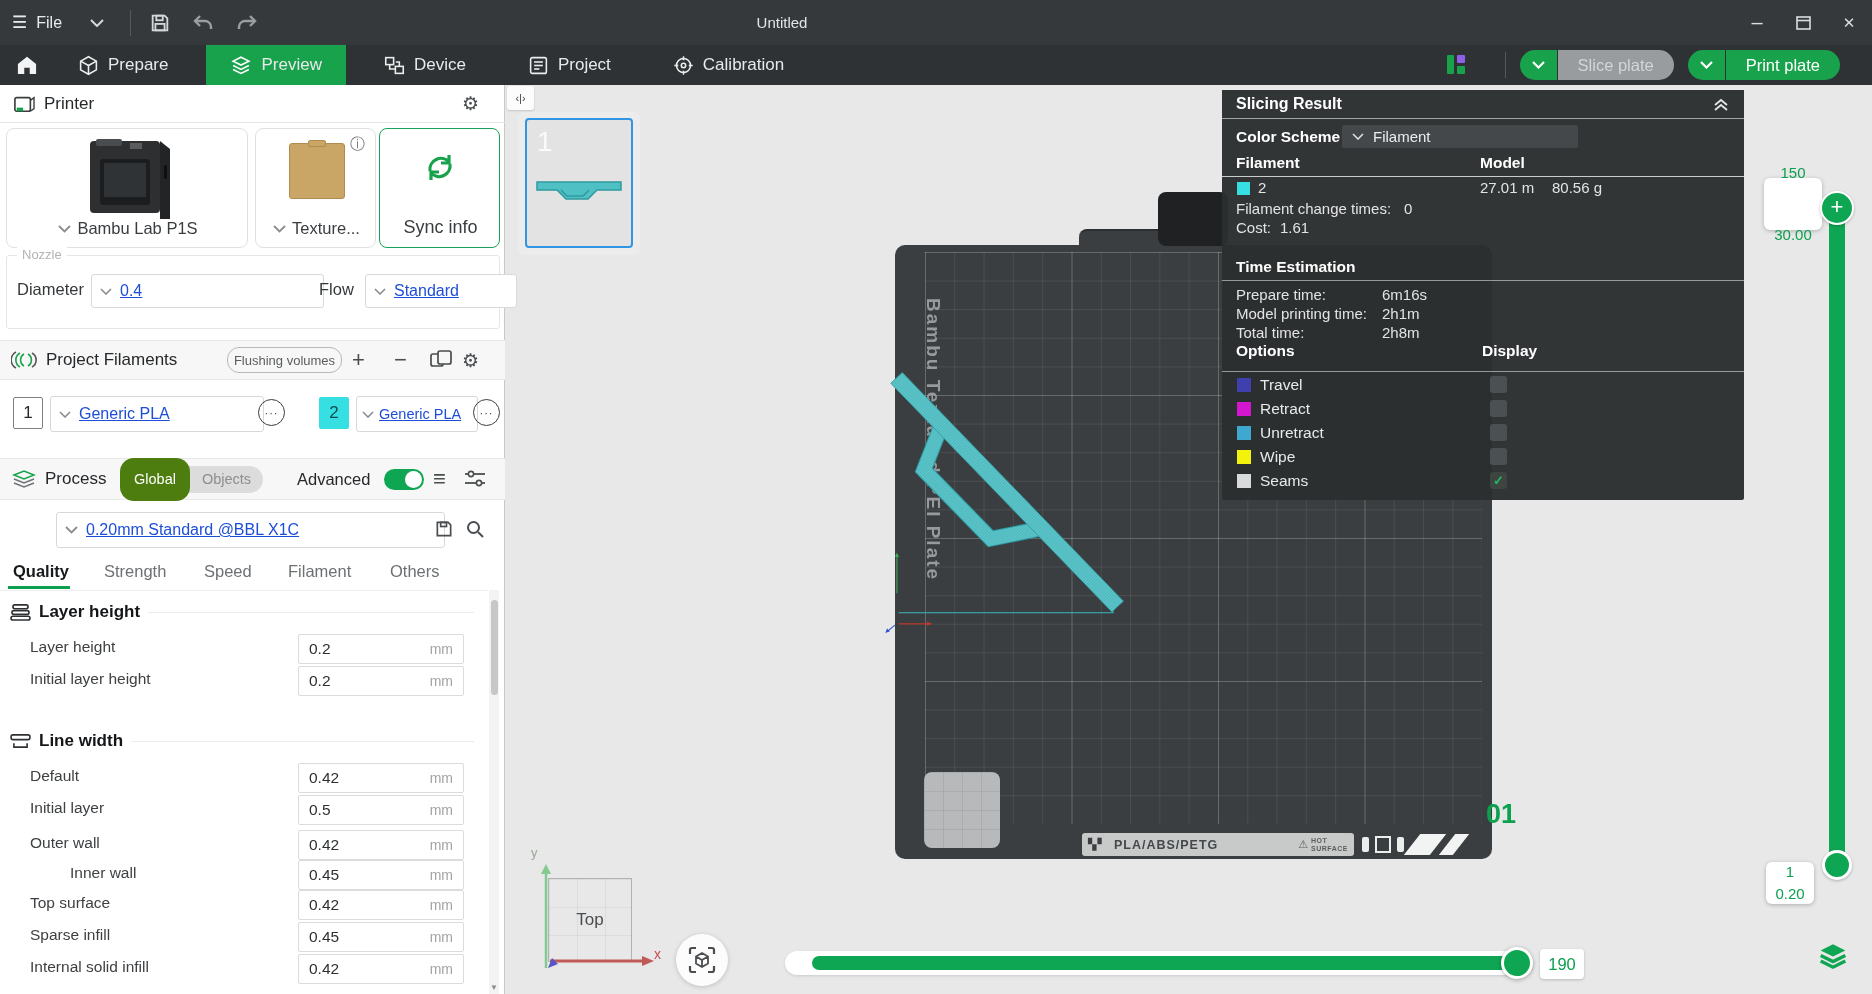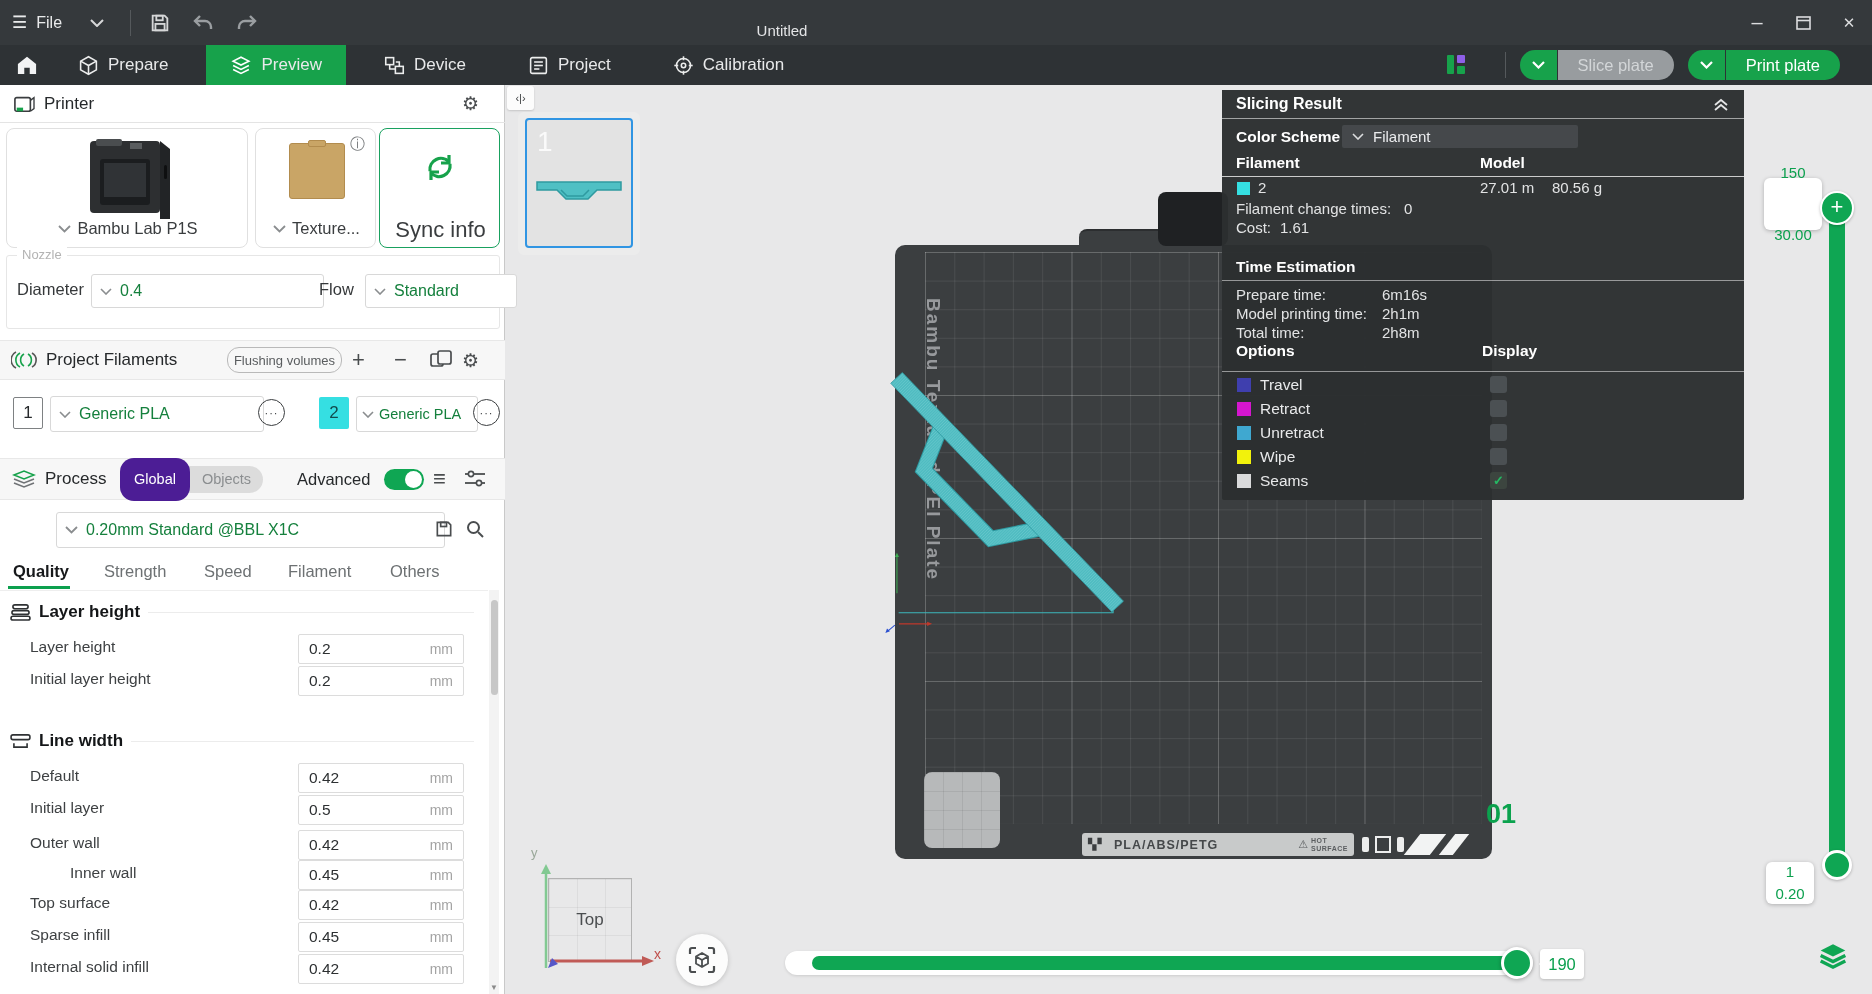--- a/index.html
+++ b/index.html
@@ -8,49 +8,49 @@
        -webkit-font-smoothing:antialiased;}
   .r{position:absolute;box-sizing:border-box;}
   .flex{display:flex;align-items:center;}
   svg{display:block;}
 
   
   #titlebar{left:0;top:0;width:1872px;height:45px;background:#35393c;color:#e9eaeb;}
   .tb-item{height:45px;display:flex;align-items:center;padding:0 10px;color:#e9eaeb;font-size:16px;cursor:default;}
   .tb-sep{width:1px;height:26px;background:#55595c;margin:0 8px;}
   .win-btn{width:46px;height:45px;display:flex;align-items:center;justify-content:center;color:#dcdddf;font-size:15px;}
-  #win-title{left:0;top:8px;width:1564px;height:45px;display:flex;align-items:center;justify-content:center;
+  #win-title{left:0;top:0;width:1564px;height:45px;display:flex;align-items:center;justify-content:center;
              color:#e3e4e6;font-size:15px;pointer-events:none;}
 
   
   #navbar{left:0;top:45px;width:1872px;height:40px;background:#2e3235;}
   .nav-tab{height:40px;display:flex;align-items:center;gap:9px;padding:0 24px;color:#e8e9ea;font-size:17px;}
   .nav-tab.active{background:#17a24b;}
   #home-tab{width:54px;height:40px;display:flex;align-items:center;justify-content:center;}
   .split-chev{width:37px;height:30px;background:#17a24b;border-radius:15px 0 0 15px;display:flex;align-items:center;justify-content:center;}
   .split-label{height:30px;display:flex;align-items:center;justify-content:center;font-size:16.5px;border-radius:0 15px 15px 0;padding:0 20px;}
   .split-label.disabled{background:#989c9f;color:#d3d6d8;}
   .split-label.primary{background:#17a24b;color:#fff;}
 
   
   #left-panel{left:0;top:85px;width:505px;height:909px;background:#fff;border-right:1px solid #c9c9c9;}
   .lp-title{font-size:17px;color:#26292b;}
   .hline{height:1px;background:#e4e4e4;}
   .card{border:1px solid #e0e0e0;border-radius:8px;background:#fff;}
   .card-label{font-size:16.5px;color:#3a3d3f;display:flex;align-items:center;justify-content:center;gap:6px;}
   .legendbox{border:1px solid #e6e6e6;border-radius:3px;}
   .legend{position:absolute;top:-9px;left:10px;background:#fff;padding:0 5px;color:#b3b3b3;font-size:13px;}
-  .inp{border:1px solid #d8d8d8;border-radius:3px;background:#fff;display:flex;align-items:center;gap:8px;padding:0 8px;font-size:16px;color:#15803d;}
+  .inp{border:1px solid #d8d8d8;border-radius:3px;background:#fff;display:flex;align-items:center;gap:8px;padding:0 8px;font-size:16px;color:#1d4ed8;text-decoration:underline;}
   .sec-bar{background:#f7f7f7;border-top:1px solid #e8e8e8;border-bottom:1px solid #e8e8e8;}
   .pill{border:1px solid #b9b9b9;border-radius:12px;color:#5a5d5f;font-size:13px;display:flex;align-items:center;justify-content:center;}
   .icon-btn{color:#4a4d4f;display:flex;align-items:center;justify-content:center;}
   .toggle{width:40px;height:21px;border-radius:11px;background:#0fa653;position:relative;}
   .toggle .knob{position:absolute;right:2px;top:2px;width:17px;height:17px;border-radius:50%;background:#fff;}
   .seg-track{background:#dcdcdc;border-radius:14px;display:flex;align-items:center;height:27px;}
-  .seg-on{background:#4c1d95;color:#fff;border-radius:14px;height:27px;display:flex;align-items:center;padding:8px 14px;font-size:14.5px;}
+  .seg-on{background:#4d7c0f;color:#fff;border-radius:14px;height:27px;display:flex;align-items:center;padding:8px 14px;font-size:14.5px;}
   .seg-off{color:#8b8e90;padding:0 12px;font-size:14.5px;}
   .ptab{font-size:16.5px;color:#6d7173;}
   .ptab.active{color:#17191b;font-weight:bold;}
   .sec-hdr{display:flex;align-items:center;gap:8px;}
   .sec-hdr .t{font-size:17px;font-weight:bold;color:#141618;white-space:nowrap;}
   .sec-hdr .dl{flex:1;height:1px;background:#ececec;margin-right:14px;}
   .prow-label{font-size:15.5px;color:#3e4143;}
   .pinput{position:absolute;left:298px;width:144px;height:28px;border:1px solid #dcdcdc;border-radius:2px;background:#fff;display:flex;align-items:center;padding:0 10px;}
   .pinput .v{font-size:15.5px;color:#2d3032;flex:1;}
   .pinput .u{font-size:14px;color:#a3a3a3;}
@@ -305,21 +305,21 @@
         <span>Texture...</span>
       </div>
     </div>
     <div class="r card" style="left:379px;top:43px;width:121px;height:120px;border:1.5px solid #19a15f;">
       <svg width="40" height="40" viewBox="0 0 40 40" style="position:absolute;left:40px;top:18px;">
         <path d="M10 24 a11 11 0 0 1 19 -9" fill="none" stroke="#17a24b" stroke-width="3.2"></path>
         <path d="M29 8 v8 h-8" fill="none" stroke="#17a24b" stroke-width="3.2"></path>
         <path d="M30 17 a11 11 0 0 1 -19 9" fill="none" stroke="#17a24b" stroke-width="3.2"></path>
         <path d="M11 33 v-8 h8" fill="none" stroke="#17a24b" stroke-width="3.2"></path>
       </svg>
-      <div class="card-label" style="position:absolute;left:0;top:88px;width:121px;font-size:22px;">Sync info</div>
+      <div class="card-label" style="position:absolute;left:0;top:88px;width:121px;font-size:18px;">Sync info</div>
     </div>
 
     <div class="r legendbox" style="left:6px;top:170px;width:494px;height:74px;">
       <span class="legend">Nozzle</span>
       <span style="position:absolute;left:10px;top:24px;font-size:16.5px;color:#35383a;">Diameter</span>
       <div class="inp" style="position:absolute;left:84px;top:18px;width:215px;height:32px;">
         <svg width="12" height="7" viewBox="0 0 12 7">
             <polyline points="1,1 6,6 11,1" fill="none" stroke="#8a8d8f" stroke-width="1.6"></polyline>
           </svg>
         <span>0.4</span>

